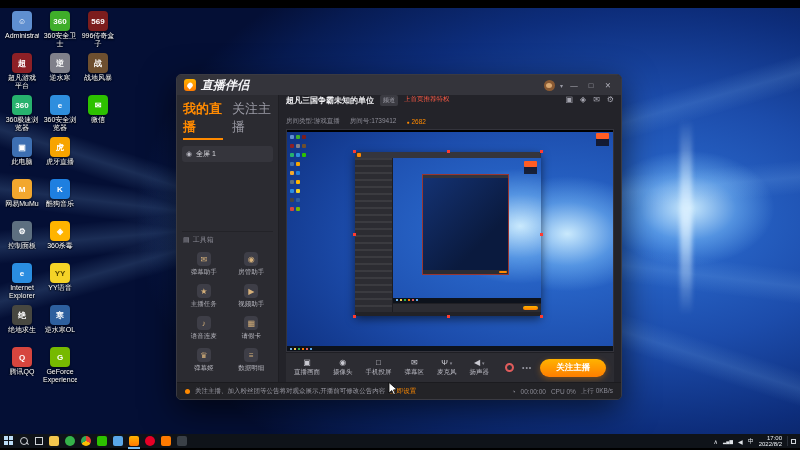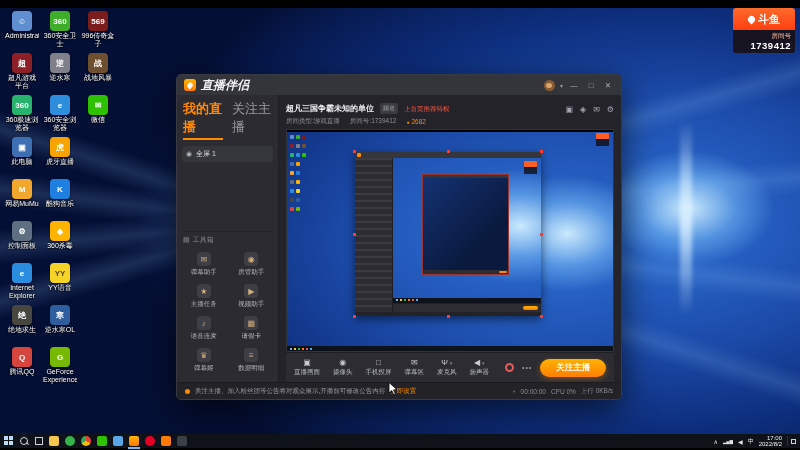--- a/index.html
+++ b/index.html
@@ -68,21 +68,21 @@
   .toolbox-label{display:flex;align-items:center;gap:3px;color:#8a8a94;font-size:7px;padding:3px 1px;border-top:1px solid #232328;}
   .tb-ic{font-size:7px;color:#8a8a94;}
   .tools{display:grid;grid-template-columns:1fr 1fr;row-gap:7px;column-gap:4px;padding:4px 0 6px;}
   .tool{display:flex;flex-direction:column;align-items:center;gap:2px;cursor:default;}
   .t-glyph{width:14px;height:14px;border-radius:4px;background:#3e3e47;color:#d5b07a;font-size:8px;
     display:flex;align-items:center;justify-content:center;}
   .t-label{font-size:6.5px;color:#b4b4bc;white-space:nowrap;}
 
   
   .main{flex:1;display:flex;flex-direction:column;min-width:0;background:#232329;}
-  .hrow1{height:19px;display:flex;align-items:flex-end;gap:6px;padding:0 7px;flex:0 0 auto;}
+  .hrow1{height:19px;display:flex;align-items:flex-start;gap:6px;padding:0 7px;flex:0 0 auto;}
   .h-title{color:#f0f0f3;font-size:8px;font-weight:bold;white-space:nowrap;}
   .chip{font-size:6px;color:#a2a2ac;background:#3b3b42;border-radius:2px;padding:1px 3px;}
   .promo{font-size:6.5px;color:#ff5b45;white-space:nowrap;}
   .hicons{display:flex;gap:7px;align-items:center;}
   .hic{color:#a6a6b0;font-size:8px;cursor:default;}
   .hrow2{height:15px;display:flex;align-items:center;gap:10px;padding:0 7px;font-size:6.5px;color:#8e8e98;flex:0 0 auto;}
   .hot{color:#ff8a00;display:flex;align-items:center;gap:2px;}
   .hot-dot{font-size:5px;}
 
   
@@ -281,30 +281,20 @@
           <div class="dglyph" style="background: rgb(110, 79, 47);">战</div>
           <div class="dlabel">战地风暴</div>
         </div>
 
         <div class="dicon">
           <div class="dglyph" style="background: rgb(45, 193, 0);">✉</div>
           <div class="dlabel">微信</div>
         </div>
       </div>
 
-    <div class="douyu">
-      <div class="douyu-logo">
-        <span class="fishdot"></span>
-        <span>斗鱼</span>
-      </div>
-      <div class="douyu-room">
-        <div class="rl">房间号</div>
-        <div class="rn">1739412</div>
-      </div>
-    </div>
 
     <div class="appwin">
       <div class="titlebar">
         <span class="logo-badge"></span>
         <span class="logo-text">直播伴侣</span>
         <span class="flex"></span>
         <span class="avatar"></span>
         <span class="tcaret">▾</span>
         <span class="wc">—</span>
         <span class="wc">□</span>

